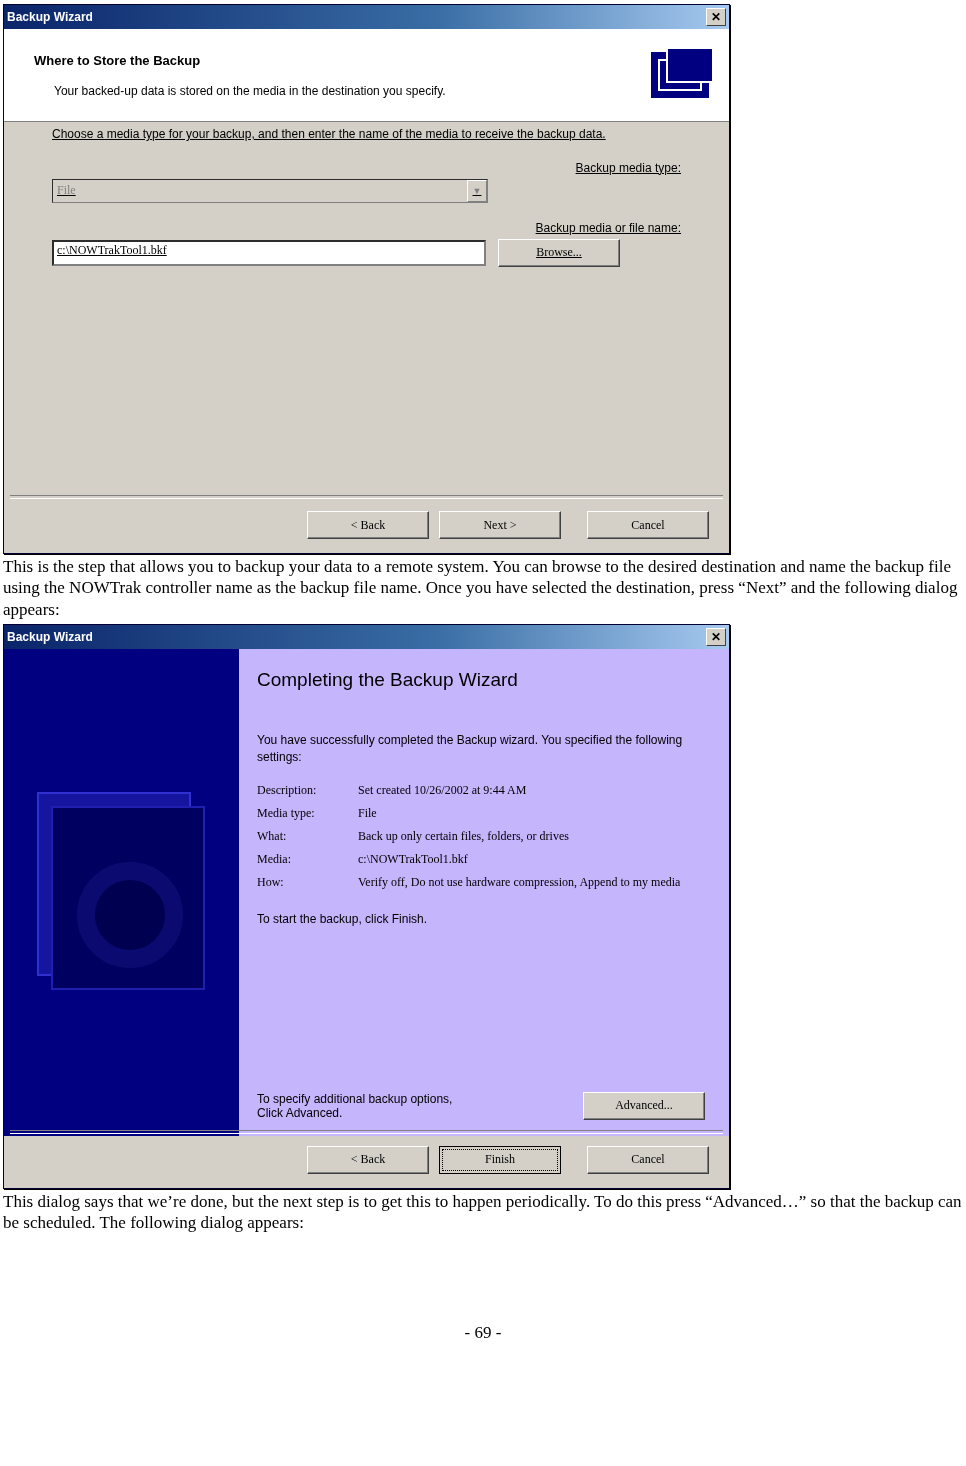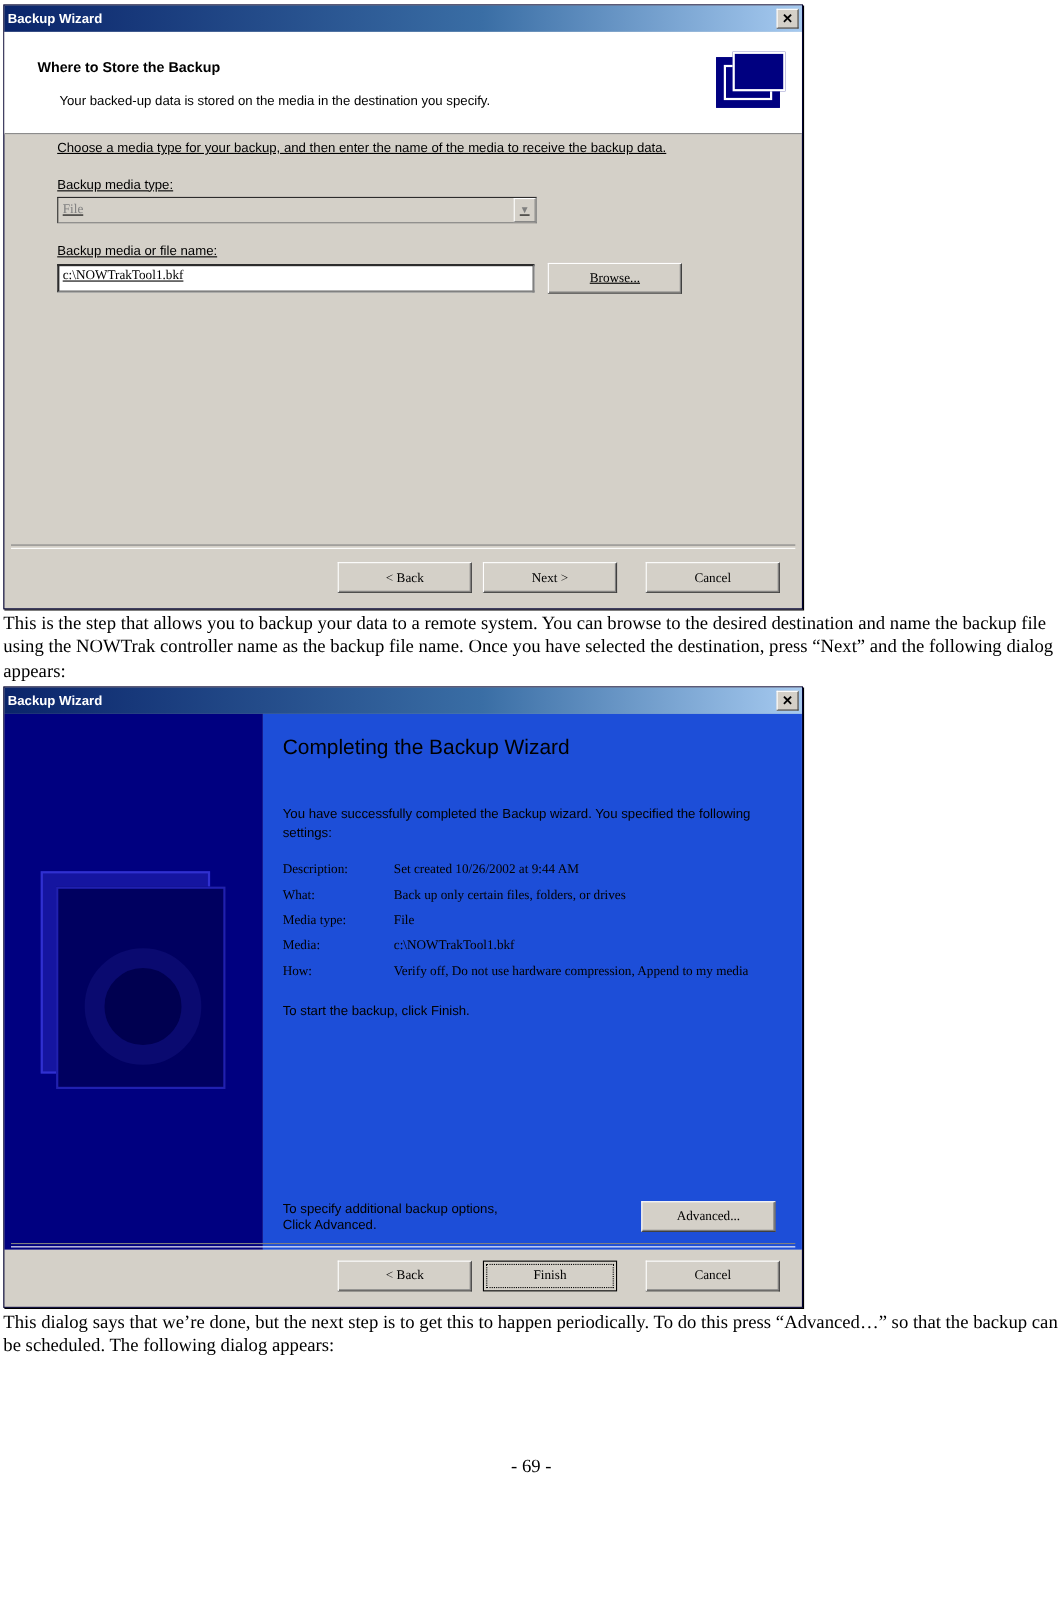--- a/index.html
+++ b/index.html
@@ -54,21 +54,21 @@
   .tape-icon::before{
     content:"";position:absolute;width:40px;height:28px;border:2px solid #fff;
   }
   .tape-icon::after{
     content:"";position:absolute;width:44px;height:32px;border:2px solid #fff;
     top:-6px;left:14px;background:#000080;
   }
 
   .wiz-body { padding: 4px 48px; font:12px Tahoma,Arial,sans-serif;text-decoration:underline; }
   .wiz-body .intro { margin-bottom:18px; line-height:1.4;}
-  .lbl { margin-bottom:4px;}
+  .lbl { margin-bottom:4px;text-align:right;}
   .combo {
     width:430px;height:22px;border:1px inset #808080;background:#d4d0c8;
     color:#808080;display:flex;align-items:center;justify-content:space-between;
     padding-left:4px;font:12px Tahoma;
   }
   .combo .arrow{
     width:18px;height:20px;background:#d4d0c8;border:1px solid #fff;
     border-right-color:#808080;border-bottom-color:#808080;
     display:flex;align-items:center;justify-content:center;color:#808080;font-size:9px;
   }
@@ -112,21 +112,21 @@
     border:2px solid #3030d0;top:0;left:0;
   }
   .sidebar-graphic .case2{
     position:absolute;width:150px;height:180px;background:#000060;
     border:2px solid #2020b0;top:14px;left:14px;
   }
   .sidebar-graphic .hole{
     position:absolute;width:70px;height:70px;border:18px solid #0a0a70;
     border-radius:50%;top:70px;left:40px;background:#000050;
   }
-  .mainpane { flex:1; background:#1d4ed8; padding:20px 24px 10px 18px;
+  .mainpane { flex:1; background:#c4b5fd; padding:20px 24px 10px 18px;
               font:12px Tahoma,Arial,sans-serif; position:relative;}
   .mainpane .big { font: 19px Tahoma,Arial,sans-serif; margin-bottom:18px;}
   .mainpane .desc { margin-bottom:14px; line-height:1.4;margin-top:41px;}
   .mainpane table { font:12px Tahoma; border-collapse:collapse;}
   .mainpane td { padding:4px 6px 4px 0; vertical-align:top;}
   .mainpane td:first-child{width:95px;}
   .adv-row{position:absolute;bottom:16px;left:18px;right:24px;
            display:flex;align-items:flex-end;justify-content:space-between;}
   .dlg2 .hr{bottom:54px;}
   .dlg2 .btnrow{bottom:14px;}
@@ -190,26 +190,26 @@
     <div class="mainpane">
       <div class="big">Completing the Backup Wizard</div>
       <div class="desc">You have successfully completed the Backup wizard. You specified the following settings:</div>
       <table>
         <tbody>
             <tr>
               <td>Description:</td>
               <td>Set created 10/26/2002 at 9:44 AM</td>
             </tr>
         <tr>
+              <td>Media type:</td>
+              <td>File</td>
+            </tr>
+        <tr>
               <td>What:</td>
               <td>Back up only certain files, folders, or drives</td>
-            </tr>
-        <tr>
-              <td>Media type:</td>
-              <td>File</td>
             </tr>
         <tr>
               <td>Media:</td>
               <td>c:\NOWTrakTool1.bkf</td>
             </tr>
         <tr>
               <td>How:</td>
               <td>Verify off, Do not use hardware compression, Append to my media</td>
             </tr>
       </tbody>

